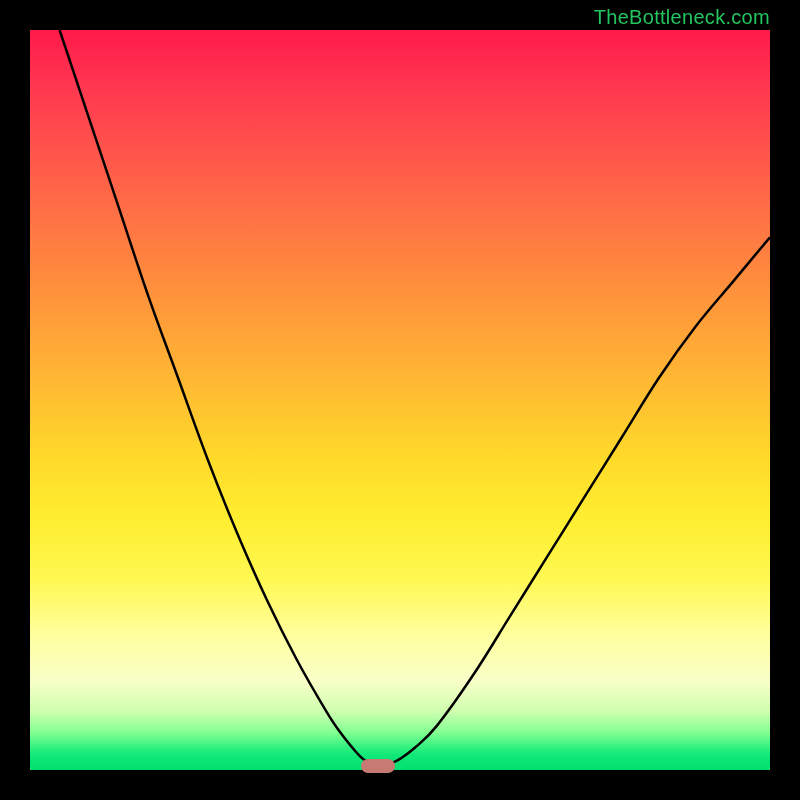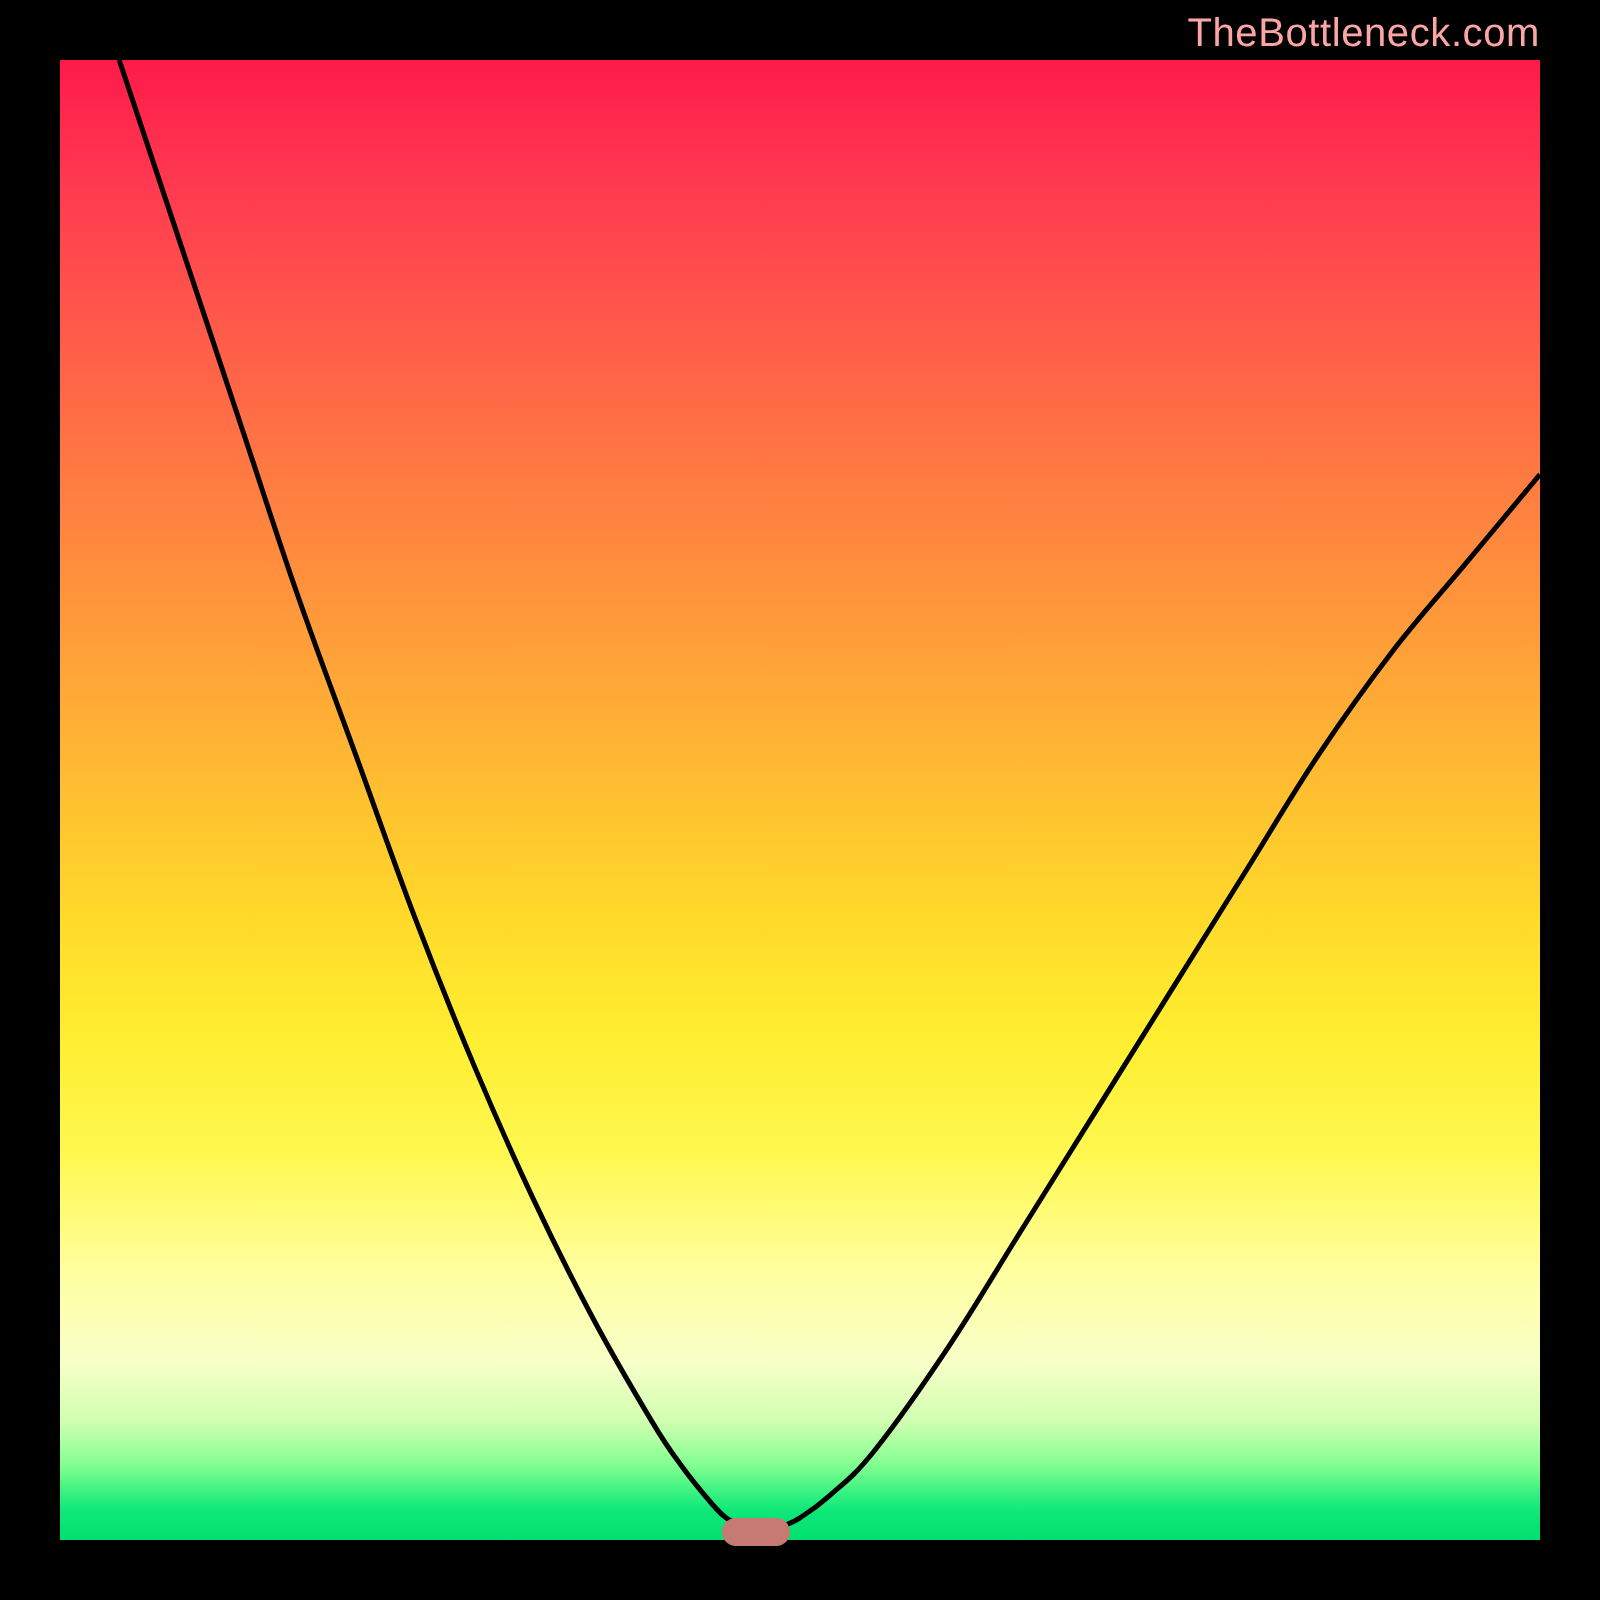--- a/index.html
+++ b/index.html
@@ -33,21 +33,21 @@
       #80ff90 95%,
       #30f080 97%,
       #10e878 98%,
       #00e070 100%
     );
   }
   .watermark {
     position: absolute;
     top: 6px;
     right: 30px;
-    color: #fca5a5;
+    color: #22c55e;
     font-size: 20px;
     font-weight: 500;
     letter-spacing: 0.3px;
   }
   .curve {
     position: absolute;
     left: 30px;
     top: 30px;
     width: 740px;
     height: 740px;

